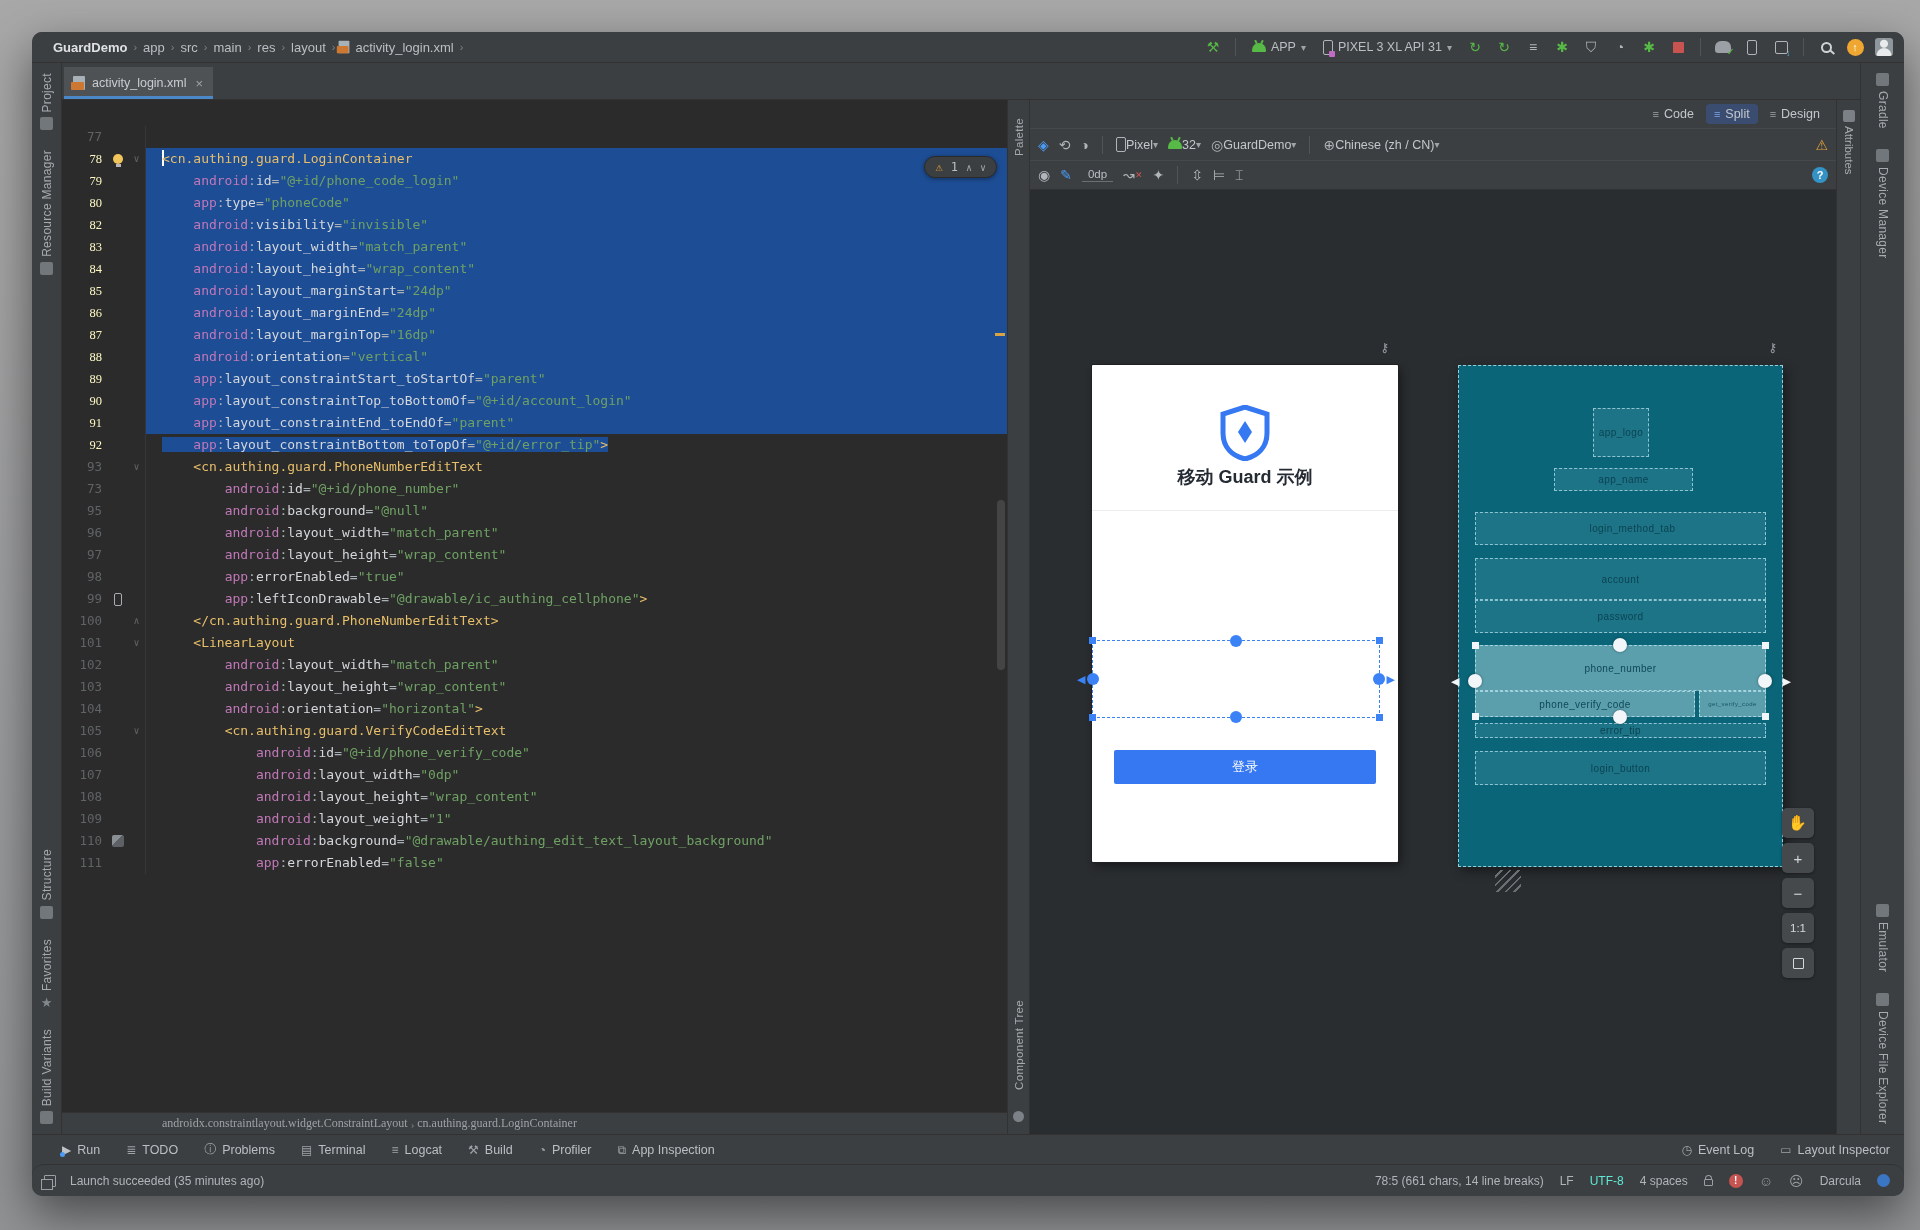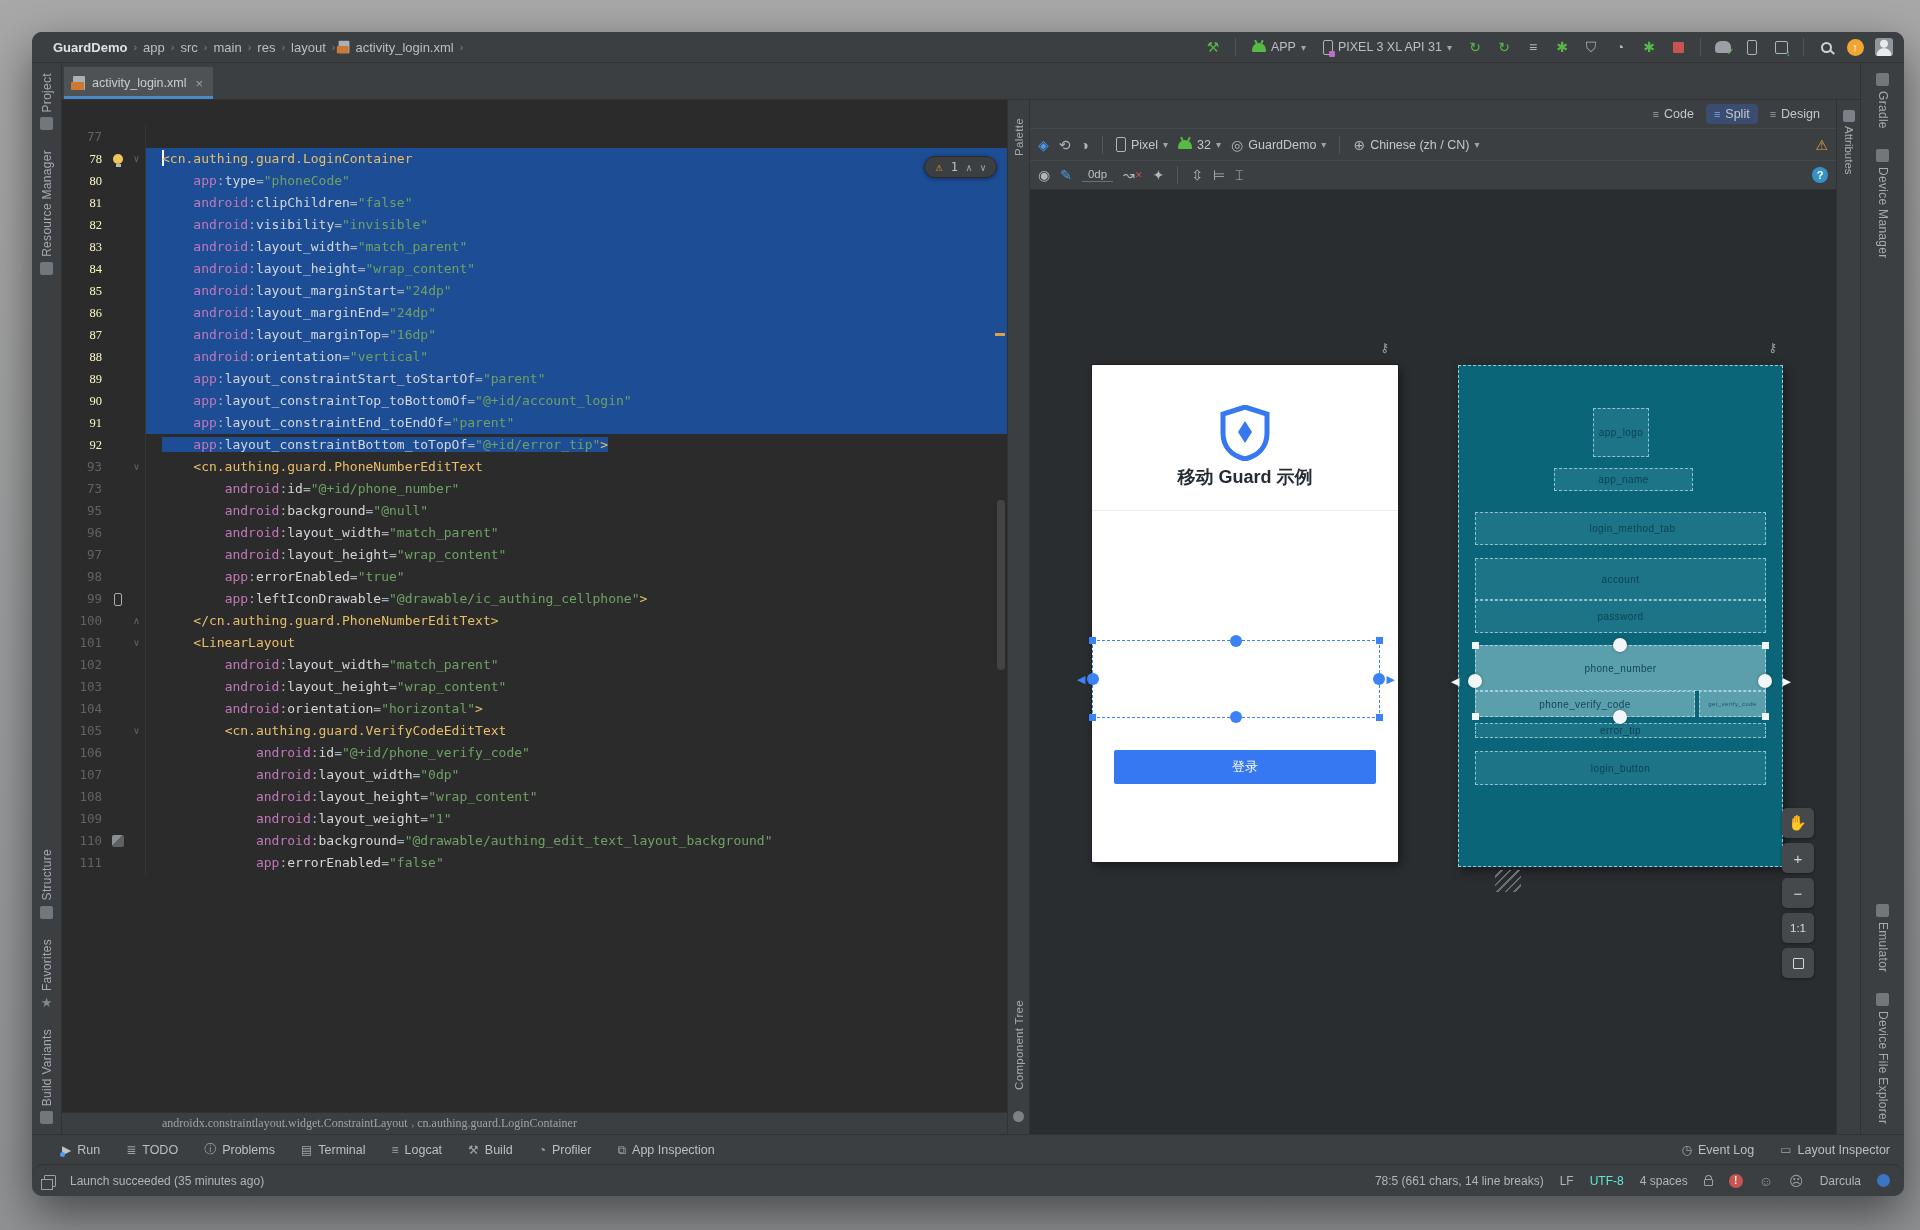--- a/index.html
+++ b/index.html
@@ -97,21 +97,21 @@
   .switch-row{height:28px;flex:0 0 28px;display:flex;align-items:center;justify-content:flex-end;gap:4px;padding-right:8px;background:#3c3f41;font-size:12.5px;}
   .vm{display:flex;align-items:center;gap:5px;padding:3px 8px;border-radius:4px;color:#c3c7cc;}
   .vm.active{background:rgba(53,116,240,.28);}
   .vm .mi{font-size:11px;color:#9da3a8;}
   .vm.active .mi{color:#7aa7e8;}
   .dtb{height:32px;flex:0 0 32px;display:flex;align-items:center;gap:10px;padding:0 8px;background:#3c3f41;border-top:1px solid #46494b;font-size:12.5px;}
   .dtb2{height:30px;flex:0 0 30px;border-bottom:1px solid #323232;}
   .dtbi{color:#afb5ba;font-size:14px;display:inline-flex;align-items:center;}
   .dtbi.blue{color:#4a9bf5;}
   .margin-box{font-size:11.5px;color:#bbbfc4;border-bottom:1px solid #6b6f72;padding:0 6px 1px;}
-  .combo{display:flex;align-items:center;gap:5px;color:#c3c7cc;}
+  .combo{display:flex;align-items:center;color:#c3c7cc;}
   .q-help{width:16px;height:16px;border-radius:50%;background:#3592c4;color:#fff;font-size:11px;font-weight:bold;display:flex;align-items:center;justify-content:center;}
 
   .canvas{flex:1;position:relative;background:#2a2d30;overflow:hidden;}
   .key-badge{position:absolute;color:#9aa0a6;font-size:13px;}
 
   .phone-design{position:absolute;left:62px;top:175px;width:306px;height:497px;background:#fff;border-radius:1px;box-shadow:0 0 0 1px #1f2123,3px 4px 10px rgba(0,0,0,.45);}
   .shield{position:absolute;left:50%;top:40px;transform:translateX(-50%);}
   .p-title{position:absolute;left:0;right:0;top:100px;text-align:center;color:#252b33;font-size:18px;font-weight:bold;}
   .p-divider{position:absolute;left:0;right:0;top:145px;height:1px;background:#ededee;}
   .sel-rect{position:absolute;left:0px;top:275px;width:288px;height:78px;border:1.5px dashed #3b82f6;}
@@ -269,22 +269,22 @@
           </div>
         </div>
 
         <div class="panes">
 
           <div class="code-pane">
             <div class="code-scroll">
               <div class="code-lines">
                   <div class="cl"><span class="ln">77</span><span class="gico"></span><span class="fold"></span><span class="ct"><span class="inner"><span class="tk-pu"></span></span></span></div>
                   <div class="cl sel"><span class="ln">78</span><span class="gico"><span class="bulb"></span></span><span class="fold">∨</span><span class="ct"><span class="inner"><span class="tk-pu"></span><span class="caret"></span><span class="tk-tag">&lt;cn.authing.guard.LoginContainer</span></span></span></div>
+                  <div class="cl sel"><span class="ln">79</span><span class="gico"></span><span class="fold"></span><span class="ct"><span class="inner"><span class="tk-pu">    </span><span class="tk-ns">android</span><span class="tk-pu">:</span><span class="tk-at">id</span><span class="tk-eq">=</span><span class="tk-vl">"@+id/phone_code_login"</span></span></span></div>
                   <div class="cl sel"><span class="ln">80</span><span class="gico"></span><span class="fold"></span><span class="ct"><span class="inner"><span class="tk-pu">    </span><span class="tk-ns">app</span><span class="tk-pu">:</span><span class="tk-at">type</span><span class="tk-eq">=</span><span class="tk-vl">"phoneCode"</span></span></span></div>
-                  <div class="cl sel"><span class="ln">81</span><span class="gico"></span><span class="fold"></span><span class="ct"><span class="inner"><span class="tk-pu">    </span><span class="tk-ns">android</span><span class="tk-pu">:</span><span class="tk-at">clipChildren</span><span class="tk-eq">=</span><span class="tk-vl">"false"</span></span></span></div>
                   <div class="cl sel"><span class="ln">82</span><span class="gico"></span><span class="fold"></span><span class="ct"><span class="inner"><span class="tk-pu">    </span><span class="tk-ns">android</span><span class="tk-pu">:</span><span class="tk-at">visibility</span><span class="tk-eq">=</span><span class="tk-vl">"invisible"</span></span></span></div>
                   <div class="cl sel"><span class="ln">83</span><span class="gico"></span><span class="fold"></span><span class="ct"><span class="inner"><span class="tk-pu">    </span><span class="tk-ns">android</span><span class="tk-pu">:</span><span class="tk-at">layout_width</span><span class="tk-eq">=</span><span class="tk-vl">"match_parent"</span></span></span></div>
                   <div class="cl sel"><span class="ln">84</span><span class="gico"></span><span class="fold"></span><span class="ct"><span class="inner"><span class="tk-pu">    </span><span class="tk-ns">android</span><span class="tk-pu">:</span><span class="tk-at">layout_height</span><span class="tk-eq">=</span><span class="tk-vl">"wrap_content"</span></span></span></div>
                   <div class="cl sel"><span class="ln">85</span><span class="gico"></span><span class="fold"></span><span class="ct"><span class="inner"><span class="tk-pu">    </span><span class="tk-ns">android</span><span class="tk-pu">:</span><span class="tk-at">layout_marginStart</span><span class="tk-eq">=</span><span class="tk-vl">"24dp"</span></span></span></div>
                   <div class="cl sel"><span class="ln">86</span><span class="gico"></span><span class="fold"></span><span class="ct"><span class="inner"><span class="tk-pu">    </span><span class="tk-ns">android</span><span class="tk-pu">:</span><span class="tk-at">layout_marginEnd</span><span class="tk-eq">=</span><span class="tk-vl">"24dp"</span></span></span></div>
                   <div class="cl sel"><span class="ln">87</span><span class="gico"></span><span class="fold"></span><span class="ct"><span class="inner"><span class="tk-pu">    </span><span class="tk-ns">android</span><span class="tk-pu">:</span><span class="tk-at">layout_marginTop</span><span class="tk-eq">=</span><span class="tk-vl">"16dp"</span></span></span></div>
                   <div class="cl sel"><span class="ln">88</span><span class="gico"></span><span class="fold"></span><span class="ct"><span class="inner"><span class="tk-pu">    </span><span class="tk-ns">android</span><span class="tk-pu">:</span><span class="tk-at">orientation</span><span class="tk-eq">=</span><span class="tk-vl">"vertical"</span></span></span></div>
                   <div class="cl sel"><span class="ln">89</span><span class="gico"></span><span class="fold"></span><span class="ct"><span class="inner"><span class="tk-pu">    </span><span class="tk-ns">app</span><span class="tk-pu">:</span><span class="tk-at">layout_constraintStart_toStartOf</span><span class="tk-eq">=</span><span class="tk-vl">"parent"</span></span></span></div>
                   <div class="cl sel"><span class="ln">90</span><span class="gico"></span><span class="fold"></span><span class="ct"><span class="inner"><span class="tk-pu">    </span><span class="tk-ns">app</span><span class="tk-pu">:</span><span class="tk-at">layout_constraintTop_toBottomOf</span><span class="tk-eq">=</span><span class="tk-vl">"@+id/account_login"</span></span></span></div>
                   <div class="cl sel"><span class="ln">91</span><span class="gico"></span><span class="fold"></span><span class="ct"><span class="inner"><span class="tk-pu">    </span><span class="tk-ns">app</span><span class="tk-pu">:</span><span class="tk-at">layout_constraintEnd_toEndOf</span><span class="tk-eq">=</span><span class="tk-vl">"parent"</span></span></span></div>

